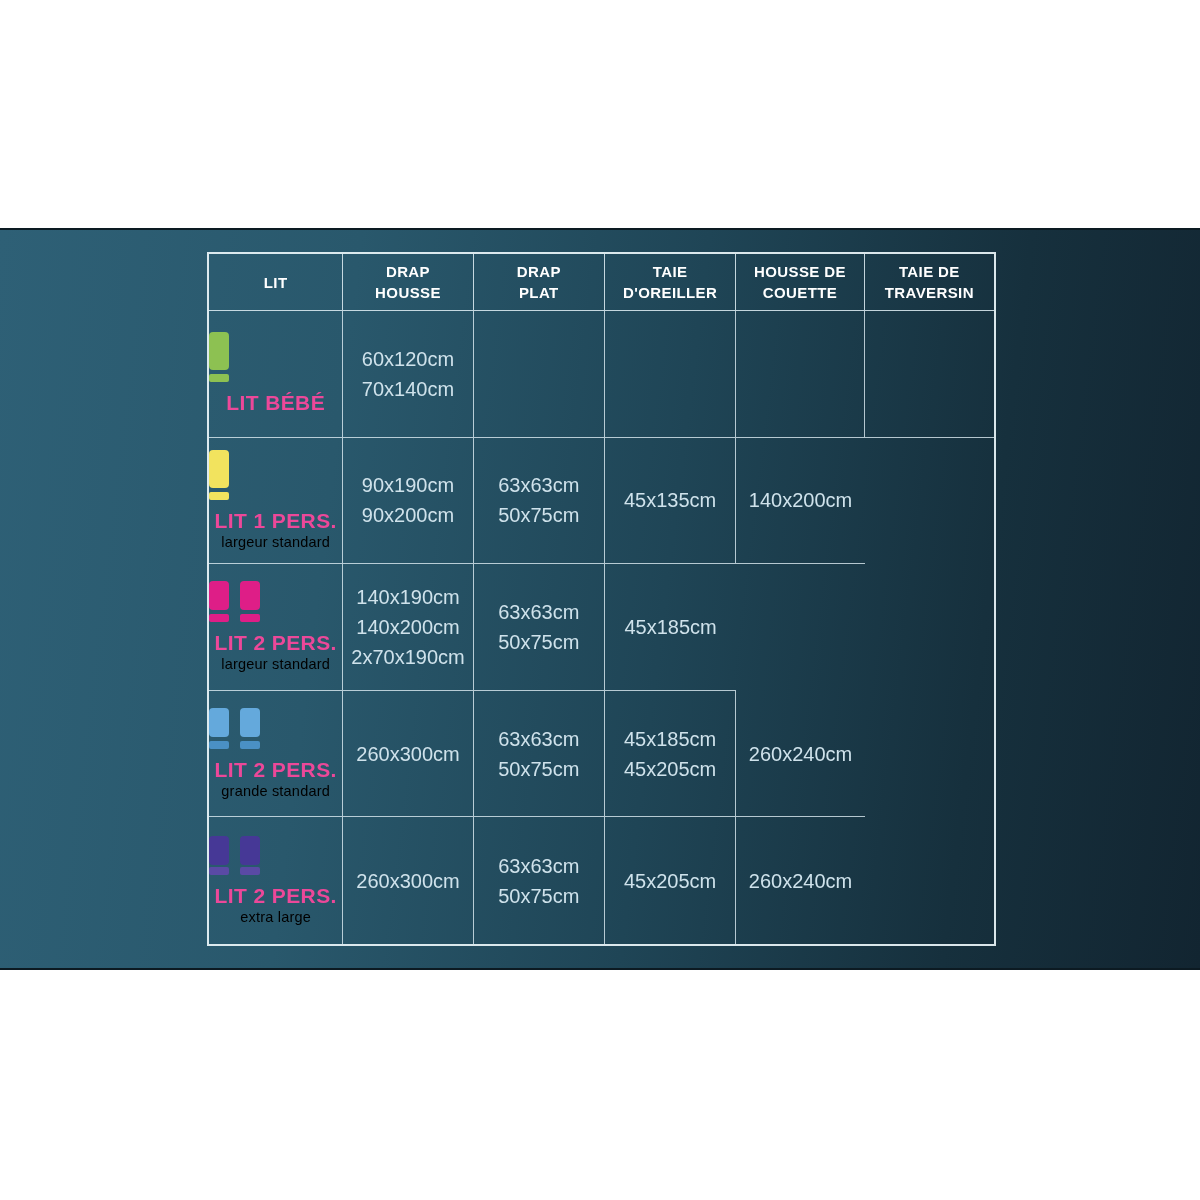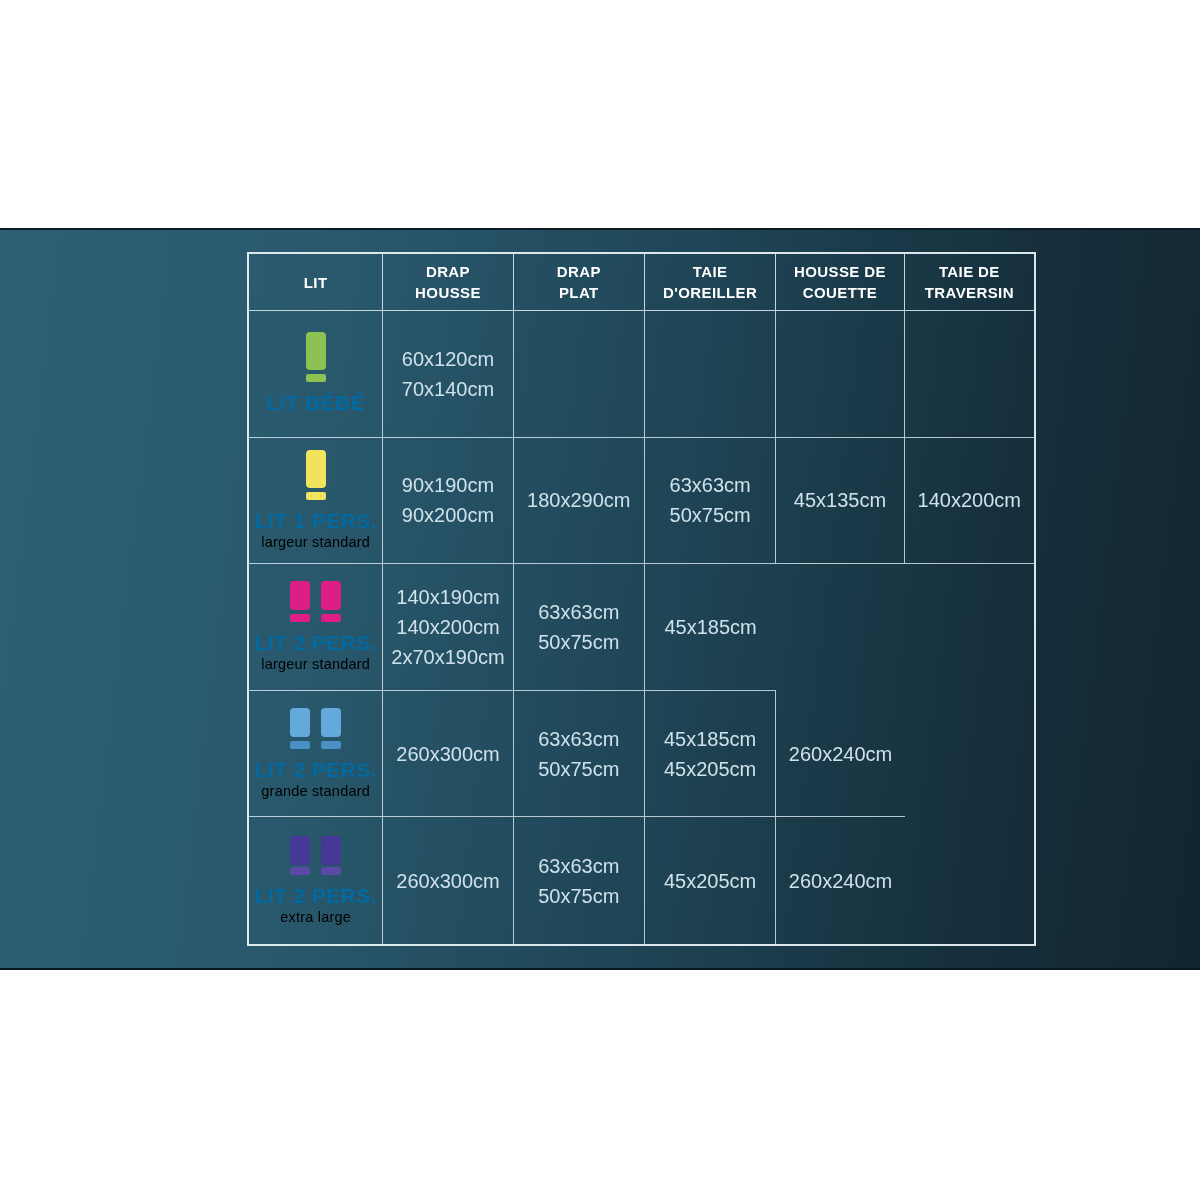--- a/index.html
+++ b/index.html
@@ -25,21 +25,20 @@
   .tbl {
     position: absolute;
     left: 207px;
     top: 252px;
     width: 789px;
     height: 694px;
     border: 2px solid rgba(236,246,250,0.92);
     box-sizing: border-box;
     display: flex;
     flex-direction: column;
-    margin-left: 40px;
   }
   .thead, .tr {
     display: grid;
     grid-template-columns: 135fr 131fr 132fr 132fr 129fr 130fr;
   }
   .thead { height: 57px; flex: 0 0 auto; }
   .tbody { flex: 1; display: flex; flex-direction: column; }
   .tr { flex: 1; }
   .th {
     color: #ffffff;
@@ -53,38 +52,37 @@
     justify-content: center;
     border-right: 1px solid rgba(226,240,246,0.85);
     border-bottom: 1px solid rgba(226,240,246,0.85);
     padding: 2px;
     white-space: pre-line;
   }
   .thead .th:last-child { border-right: none; }
   .cell {
     display: flex;
     flex-direction: column;
-    align-items: center;
     justify-content: center;
     text-align: center;
     border-right: 1px solid rgba(226,240,246,0.78);
     border-bottom: 1px solid rgba(226,240,246,0.78);
     box-sizing: border-box;
   }
   .tr .cell:last-child { border-right: none; }
   .tr:last-child .cell { border-bottom: none; }
   .td { color: #cfe2eb; font-size: 20px; line-height: 1.5; }
   .icons { display: flex; gap: 11px; margin-bottom: 9px; }
   .bed { display: flex; flex-direction: column; align-items: center; }
   .bed-body { width: 20px; height: 38px; border-radius: 4px; }
   .bed.double .bed-body { height: 29px; }
   .bed-bar { width: 20px; height: 8px; border-radius: 2px; margin-top: 4px; }
   .bed.attached .bed-bar { margin-top: 2px; }
   .lit-label {
-    color: #0369a1;
+    color: #ec4899;
     font-weight: bold;
     font-size: 21px;
     letter-spacing: 0.4px;
   }
   .lit-sub {
     color: #000000;
     font-size: 14.5px;
     margin-top: 1px;
     letter-spacing: 0.2px;
   }
@@ -137,23 +135,20 @@
               </div>
             </div>
             <div class="lit-label">LIT 1 PERS.</div>
             <div class="lit-sub">largeur standard</div>
           </div>
           <div class="cell td">
             <div class="line">90x190cm</div>
             <div class="line">90x200cm</div>
           </div>
           <div class="cell td">
-            <div class="line">180x290cm</div>
-          </div>
-          <div class="cell td">
             <div class="line">63x63cm</div>
             <div class="line">50x75cm</div>
           </div>
           <div class="cell td">
             <div class="line">45x135cm</div>
           </div>
           <div class="cell td">
             <div class="line">140x200cm</div>
           </div>
         </div>

